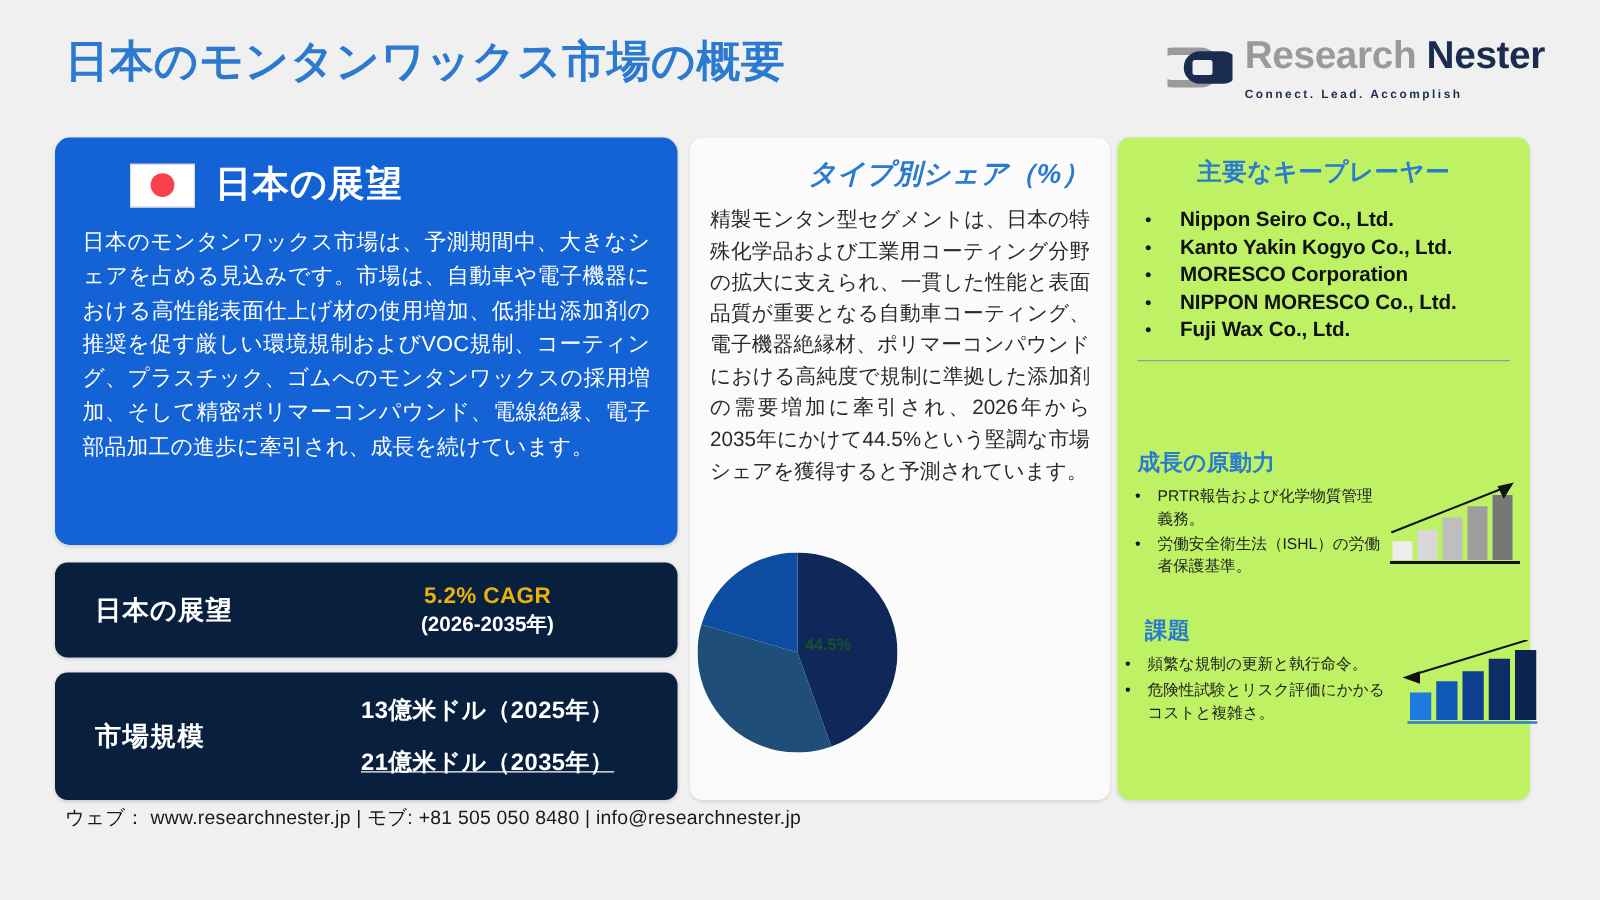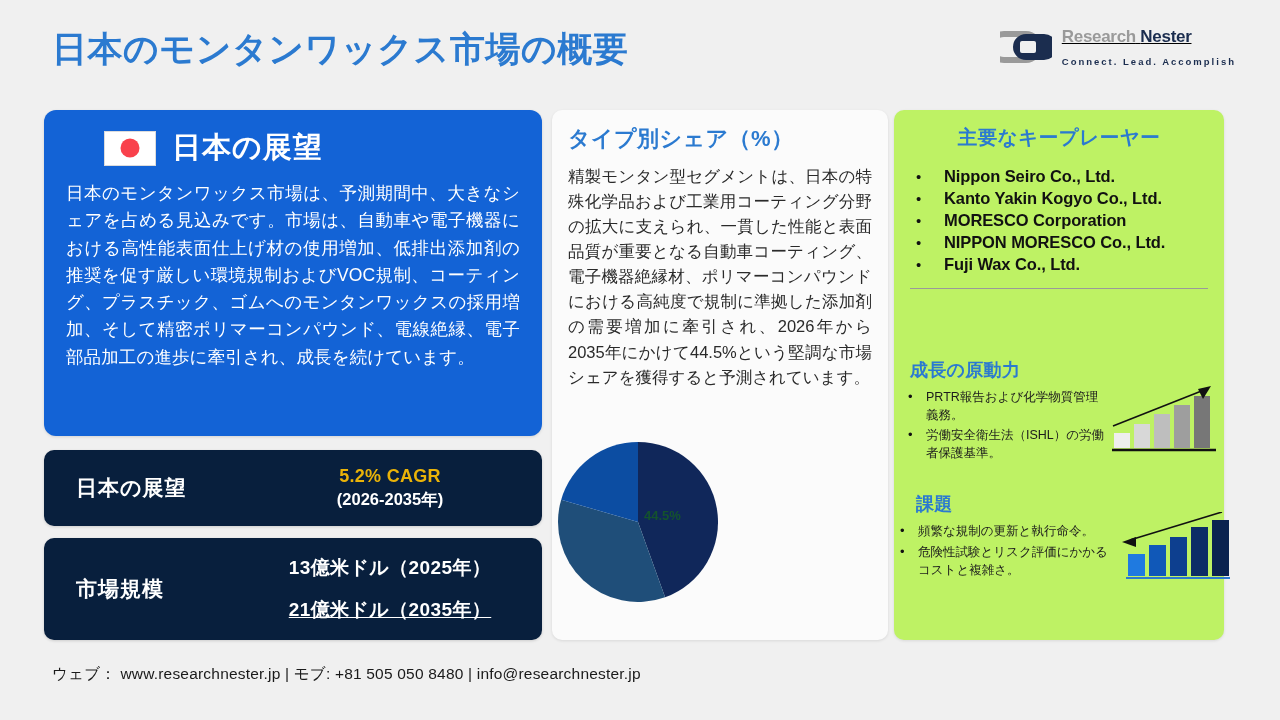--- a/index.html
+++ b/index.html
@@ -14,21 +14,21 @@
   
   .header { position: absolute; left: 0; top: 0; width: 1280px; height: 96px; }
   .page-title {
     position: absolute; left: 52px; top: 26px;
     font-size: 35px; font-weight: 700; color: #2b7ad0;
     letter-spacing: 0.5px; white-space: nowrap;
   }
   .logo-wrap { position: absolute; right: 44px; top: 28px; display: flex; align-items: center; gap: 10px; }
   .logo-mark { width: 52px; height: 34px; position: relative; flex: none; }
   .logo-text-block { display: flex; flex-direction: column; gap: 2px; }
-  .logo-line1 { font-size: 17px; font-weight: 700; letter-spacing: -0.3px; line-height: 1; text-decoration: underline; }
+  .logo-line1 { font-size: 31px; font-weight: 700; letter-spacing: -0.3px; line-height: 1; }
   .logo-research { color: #9a9a9a; }
   .logo-nester { color: #1b2d4f; }
   .logo-line2 {
     font-size: 9.5px; font-weight: 700; color: #1b2d4f;
     letter-spacing: 2.0px; line-height: 1; margin-top: 10px;
   }
 
   
   .outlook-card {
     position: absolute; left: 44px; top: 110px; width: 498px; height: 326px;
@@ -69,22 +69,22 @@
   .size-line { font-size: 19px; font-weight: 700; color: #ffffff; letter-spacing: 0.4px; }
   .size-line + .size-line { margin-top: 16px; text-decoration: underline; }
 
   
   .mid-panel {
     position: absolute; left: 552px; top: 110px; width: 336px; height: 530px;
     background: #fbfbfb; border-radius: 10px; padding: 14px 16px 10px 16px;
     box-shadow: 0 1px 3px rgba(0,0,0,0.10);
   }
   .mid-title {
-    text-align: left; font-size: 22px; font-weight: 700; color: #2b7ad0;
-    letter-spacing: 0.5px; margin-bottom: 10px;
+    text-align: right; font-size: 22px; font-weight: 700; color: #2b7ad0;
+    letter-spacing: 0.5px; margin-bottom: 10px; font-style: italic;
   }
   .mid-body {
     font-size: 16.5px; line-height: 1.52; color: #2a2a2a; text-align: justify;
   }
   .pie-area { position: absolute; left: 0; top: 300px; width: 336px; height: 230px; }
   .pie {
     position: absolute; left: 6px; top: 32px; width: 160px; height: 160px;
     border-radius: 50%;
   }
   .pie-label {
@@ -127,21 +127,21 @@
   .bul-txt { font-size: 12.5px; line-height: 1.45; color: #1c1c1c; }
   .growth-sec .bul-list { padding-left: 14px; }
   .chal-sec .bul-list { padding-left: 6px; }
 
   .minichart { position: absolute; width: 112px; height: 78px; }
   .mc-growth { left: 1112px; top: 378px; }
   .mc-chal { left: 1118px; top: 512px; }
 
   
   .footer {
-    position: absolute; left: 52px; top: 664px;
+    position: absolute; left: 52px; top: 644px;
     font-size: 15.5px; color: #1a1a1a; white-space: nowrap; letter-spacing: 0.2px; text-align: center;
   }
 </style>
 </head>
 <body>
 
 <div class="page">
 
   <div class="header">
     <div class="page-title">日本のモンタンワックス市場の概要</div>

